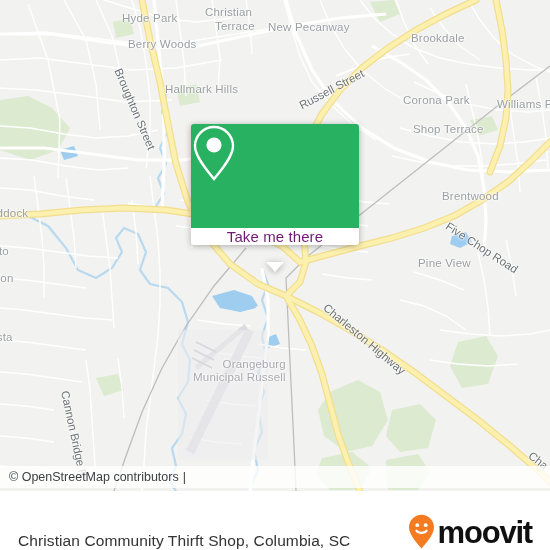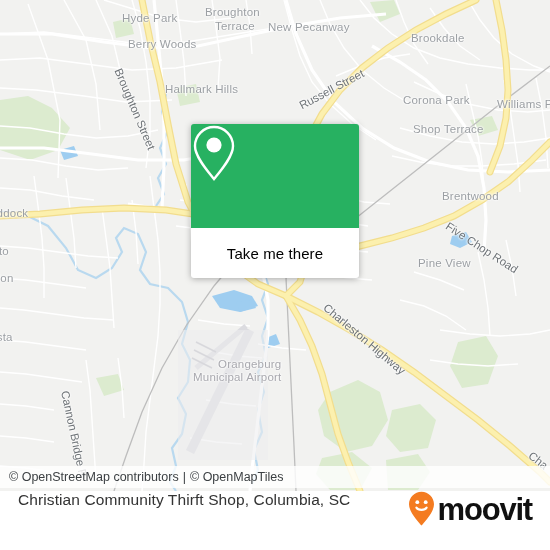--- a/index.html
+++ b/index.html
@@ -40,44 +40,44 @@
   
   #popup{
     position:absolute;left:191px;top:124px;width:168px;
     filter:drop-shadow(0 1px 3px rgba(0,0,0,.30));
   }
   #popup-img{
     height:104px;background:#27b161;border-radius:3px 3px 0 0;
     display:flex;align-items:center;justify-content:center;
   }
   #popup-label{
-    height:50px;background:#ffffff;border-radius:0 0 3px 3px;
+    height:17px;background:#ffffff;border-radius:0 0 3px 3px;
     display:flex;align-items:center;justify-content:center;
-    color:#000000;font-size:15px;letter-spacing:.1px;
+    color:#701a75;font-size:15px;letter-spacing:.1px;
   }
   #popup-tip{
     position:absolute;left:50%;top:138px;margin-left:-9px;
     width:0;height:0;border-left:9px solid transparent;border-right:9px solid transparent;
     border-top:10px solid #ffffff;
   }
 
   
   #attrib{
     position:absolute;left:0;top:466px;width:550px;height:22px;
     background:rgba(255,255,255,.80);
     display:flex;align-items:center;
     color:#3c4043;font-size:12.5px;padding-left:9px;box-sizing:border-box;
     white-space:nowrap;
   }
   #attrib .sep{padding:0 4px;color:#3c4043;}
 
   
   #footer{
     position:absolute;left:0;top:491px;width:550px;height:59px;
-    background:#ffffff;display:flex;align-items:flex-start;
+    background:#ffffff;display:flex;align-items:flex-end;
     justify-content:space-between;padding:0 18px 0 18px;box-sizing:border-box;
   }
   #footer-title{color:#333333;font-size:15.5px;letter-spacing:.1px;white-space:nowrap;}
   #brand{display:flex;align-items:center;gap:3px;}
   #brand-word{font-size:31px;font-weight:bold;color:#101010;letter-spacing:-1.2px;line-height:1;}
 </style>
 </head>
 <body>
 
 <div id="app">
@@ -220,40 +220,40 @@
         <path d="M0,216 L40,214 L82,210 L124,208 L166,210 L206,216 L246,228 L282,246 L300,262"></path>
         <path d="M300,262 L330,254 L360,246 L392,238 L424,228 L454,216 L482,200 L508,182 L532,160 L550,142"></path>
         <path d="M286,296 L300,320 L312,346 L322,374 L330,404 L338,434 L348,462 L360,491"></path>
         <path d="M286,296 L318,312 L350,330 L382,350 L414,372 L446,396 L478,420 L510,446 L540,472 L550,482"></path>
         <path d="M496,0 L502,30 L506,60 L508,90 L506,118 L500,146 L490,172"></path>
       </g>
     </svg>
 
     <div>
       <div class="maplabel place" style="left:122px;top:12px">Hyde Park</div>
-      <div class="maplabel place" style="left:205px;top:6px">Broughton</div>
+      <div class="maplabel place" style="left:205px;top:6px">Christian</div>
       <div class="maplabel place" style="left:215px;top:20px">Terrace</div>
       <div class="maplabel place" style="left:268px;top:21px">New Pecanway</div>
       <div class="maplabel place" style="left:411px;top:32px">Brookdale</div>
       <div class="maplabel place" style="left:128px;top:38px">Berry Woods</div>
       <div class="maplabel place" style="left:165px;top:83px">Hallmark Hills</div>
       <div class="maplabel place" style="left:403px;top:94px">Corona Park</div>
       <div class="maplabel place" style="left:497px;top:98px">Williams Pl</div>
       <div class="maplabel place" style="left:413px;top:123px">Shop Terrace</div>
       <div class="maplabel place" style="left:442px;top:190px">Brentwood</div>
       <div class="maplabel place" style="left:418px;top:257px">Pine View</div>
       <div class="maplabel place" style="left:-10px;top:207px">addock</div>
       <div class="maplabel place" style="left:-7px;top:245px">sto</div>
       <div class="maplabel place" style="left:-9px;top:272px">elon</div>
       <div class="maplabel place" style="left:-6px;top:331px">ista</div>
     </div>
 
     <div class="maplabel poi" style="left:193px;top:358px">
       <div>Orangeburg</div>
-      <div>Municipal Airport</div>
+      <div>Municipal Russell</div>
     </div>
 
     <div>
       <div class="roadlabel" style="left:118px;top:63px;transform:rotate(67deg)">Broughton Street</div>
       <div class="roadlabel" style="left:300px;top:100px;transform:rotate(-28deg)">Russell Street</div>
       <div class="roadlabel" style="left:447px;top:219px;transform:rotate(33deg)">Five Chop Road</div>
       <div class="roadlabel" style="left:325px;top:300px;transform:rotate(40deg)">Charleston Highway</div>
       <div class="roadlabel" style="left:65px;top:385px;transform:rotate(78deg)">Cannon Bridge R</div>
       <div class="roadlabel" style="left:530px;top:448px;transform:rotate(38deg)">Cha</div>
     </div>
@@ -265,21 +265,20 @@
           <circle cx="23" cy="21" r="7.6" fill="#ffffff"></circle>
         </svg>
       </div>
       <div id="popup-label">Take me there</div>
       <div id="popup-tip"></div>
     </div>
 
     <div id="attrib">
       <span>© OpenStreetMap contributors</span>
       <span class="sep">|</span>
-      <span>© OpenMapTiles</span>
     </div>
   </div>
 
   <div id="footer">
     <div id="footer-title">Christian Community Thirft Shop, Columbia, SC</div>
     <div id="brand">
       <svg width="27" height="36" viewBox="0 0 27 36">
         <path d="M13.5 0.8 C6.6 0.8 1 6.4 1 13.3 C1 21.5 11 31.5 13.5 34.6 C16 31.5 26 21.5 26 13.3 C26 6.4 20.4 0.8 13.5 0.8 Z" fill="#f47b20"></path>
         <circle cx="9.3" cy="11.2" r="1.9" fill="#ffffff"></circle>
         <circle cx="17.7" cy="11.2" r="1.9" fill="#ffffff"></circle>

